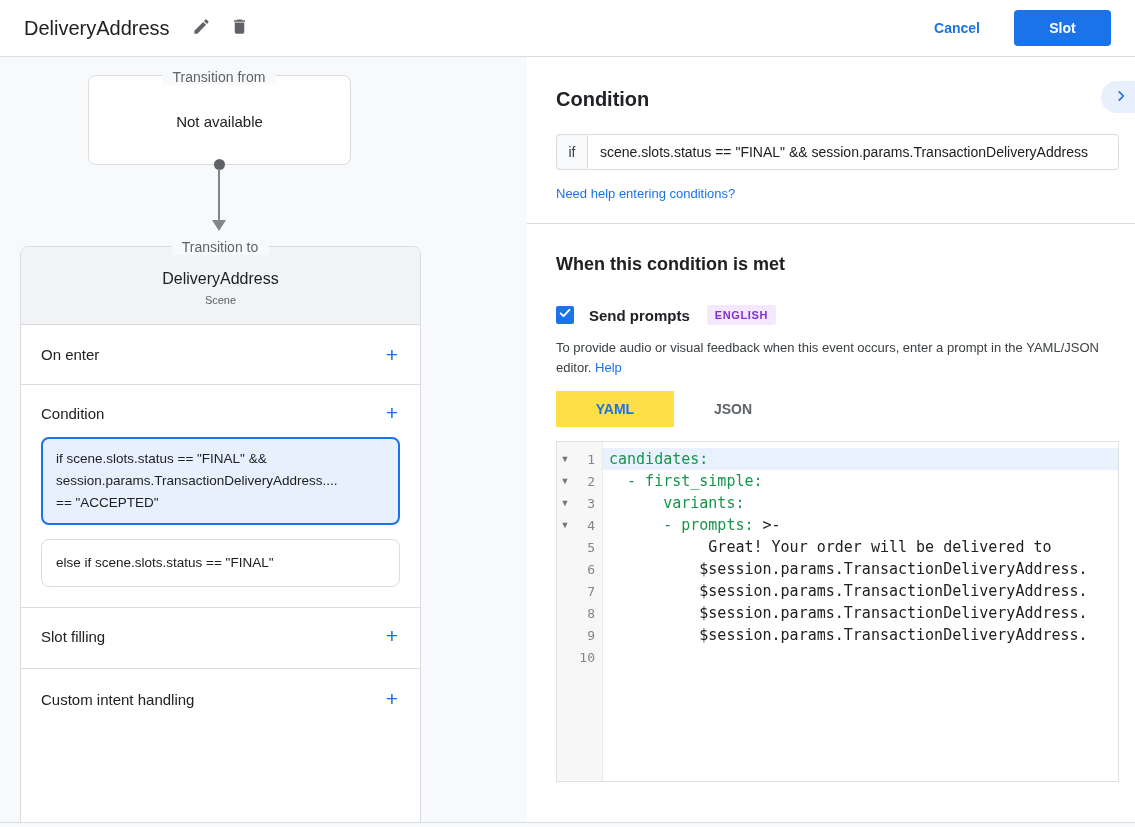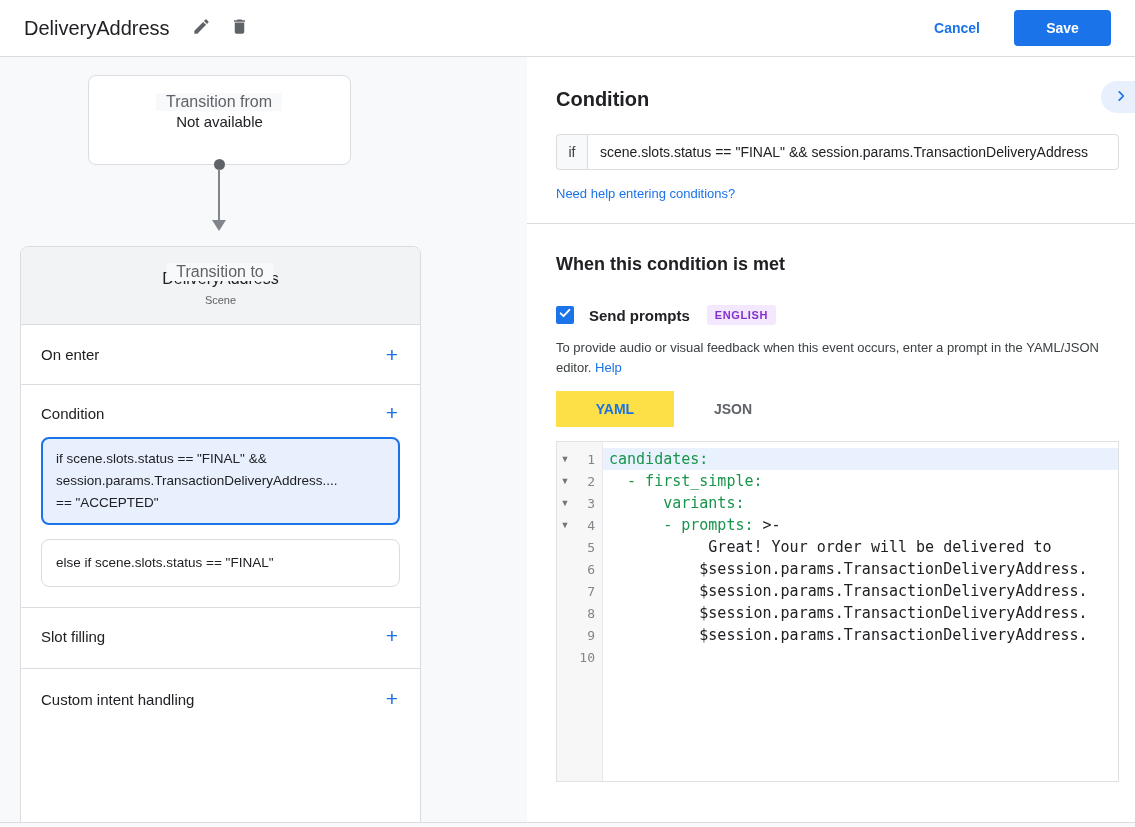--- a/index.html
+++ b/index.html
@@ -20,21 +20,21 @@
   .cancel-btn { border:none; background:transparent; color:#1a73e8; font-size:14px;
     font-weight:bold; cursor:pointer; margin-right:34px; font-family:inherit; }
   .save-btn { border:none; background:#1a73e8; color:#fff; font-size:14px; font-weight:bold;
     border-radius:4px; width:97px; height:36px; cursor:pointer; font-family:inherit; }
 
   
   .left { position:absolute; top:57px; left:0; width:527px; height:765px; background:#f8f9fa; }
   .tfrom { position:absolute; left:88px; top:18px; width:263px; height:90px; background:#fff;
     border:1px solid #dadce0; border-radius:8px; }
   .box-legend { position:absolute; transform:translateX(-50%); background:#f8f9fa;
-    padding:0 10px; font-size:16px; color:#5f6368; white-space:nowrap; z-index:2;margin-top:24px; }
+    padding:0 10px; font-size:14px; color:#5f6368; white-space:nowrap; z-index:2; }
   .tfrom-legend { left:219px; top:12px; }
   .tfrom .value { text-align:center; margin-top:37px; font-size:15px; color:#202124; }
   .conn-dot { position:absolute; left:214px; top:102px; width:11px; height:11px;
     border-radius:50%; background:#5f6368; }
   .conn-line { position:absolute; left:218px; top:112px; width:2px; height:52px; background:#80868b; }
   .conn-arrow { position:absolute; left:212px; top:163px; width:0; height:0;
     border-left:7px solid transparent; border-right:7px solid transparent;
     border-top:11px solid #80868b; }
 
   .scene-legend { left:220px; top:182px; }
@@ -124,21 +124,21 @@
   </button>
   <button class="icon-btn del-btn">
     <span>
       <svg width="19" height="19" viewBox="0 0 24 24">
           <path d="M6 19c0 1.1.9 2 2 2h8c1.1 0 2-.9 2-2V7H6v12zM19 4h-3.5l-1-1h-5l-1 1H5v2h14V4z"></path>
         </svg>
     </span>
   </button>
   <span class="spacer"></span>
   <button class="cancel-btn">Cancel</button>
-  <button class="save-btn">Save</button>
+  <button class="save-btn">Slot</button>
 </header>
 
 <section class="left">
 
   <span class="box-legend tfrom-legend">Transition from</span>
   <div class="tfrom">
     <div class="value">Not available</div>
   </div>
 
   <div class="conn-dot"></div>

